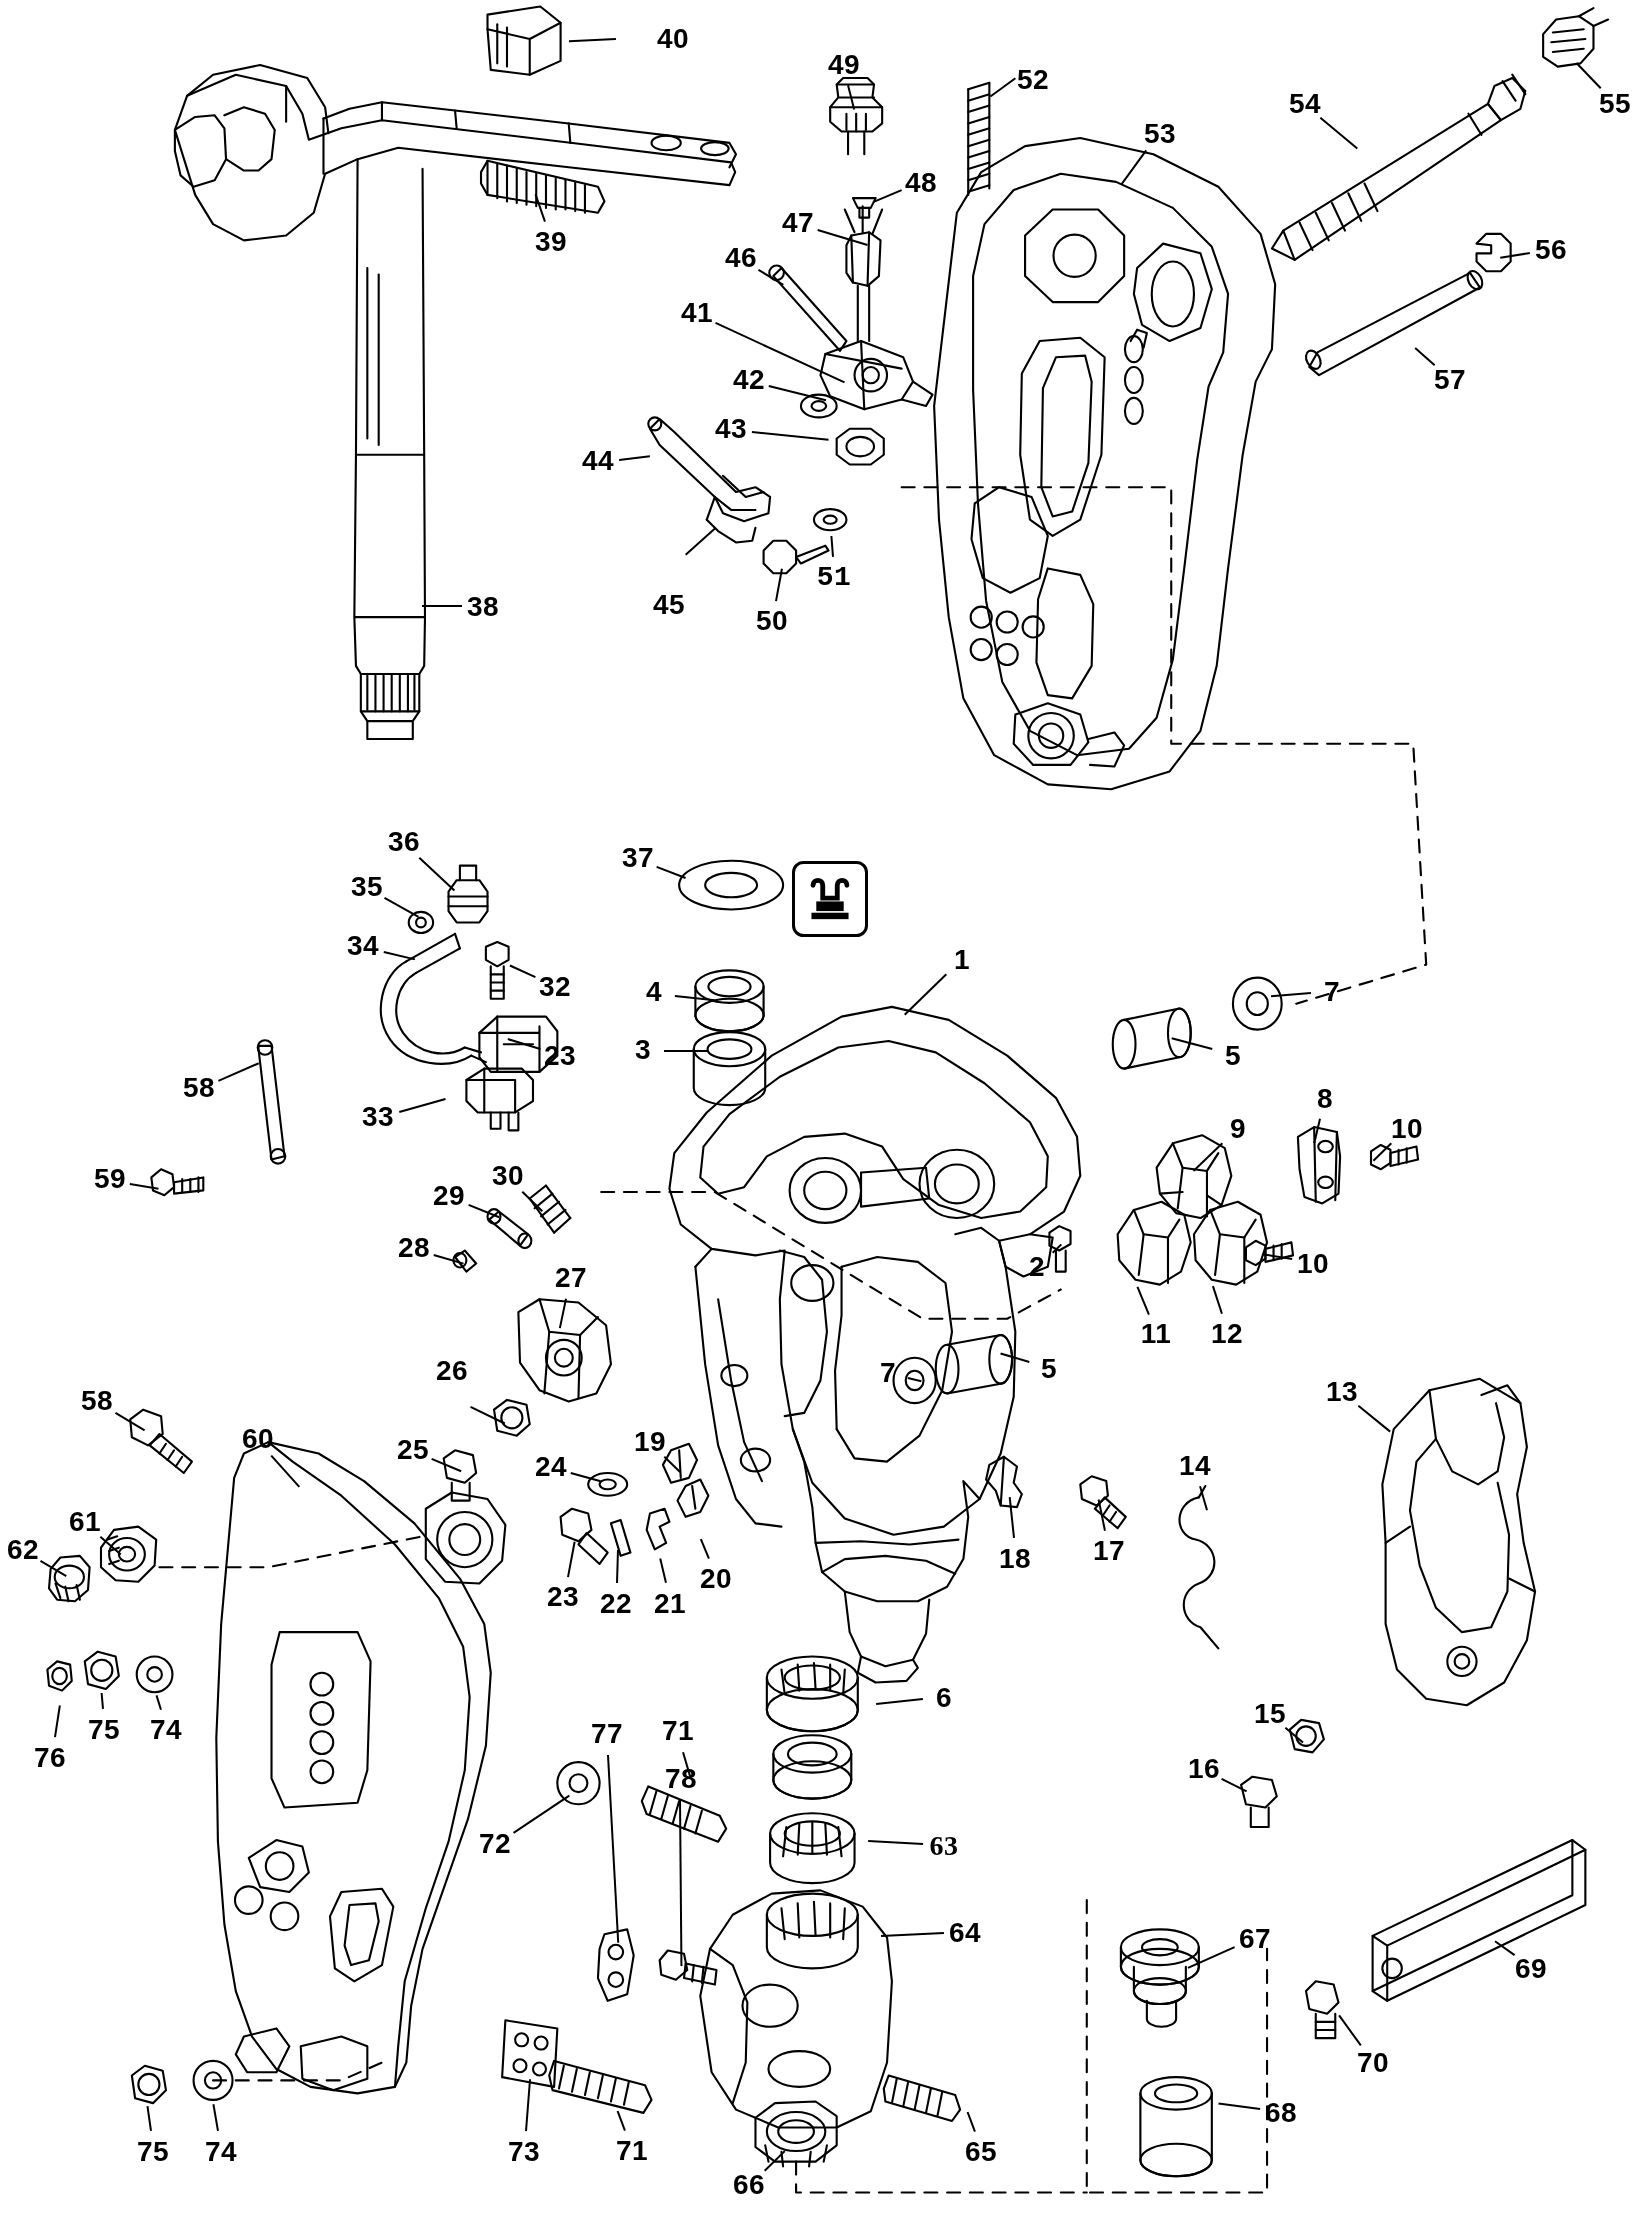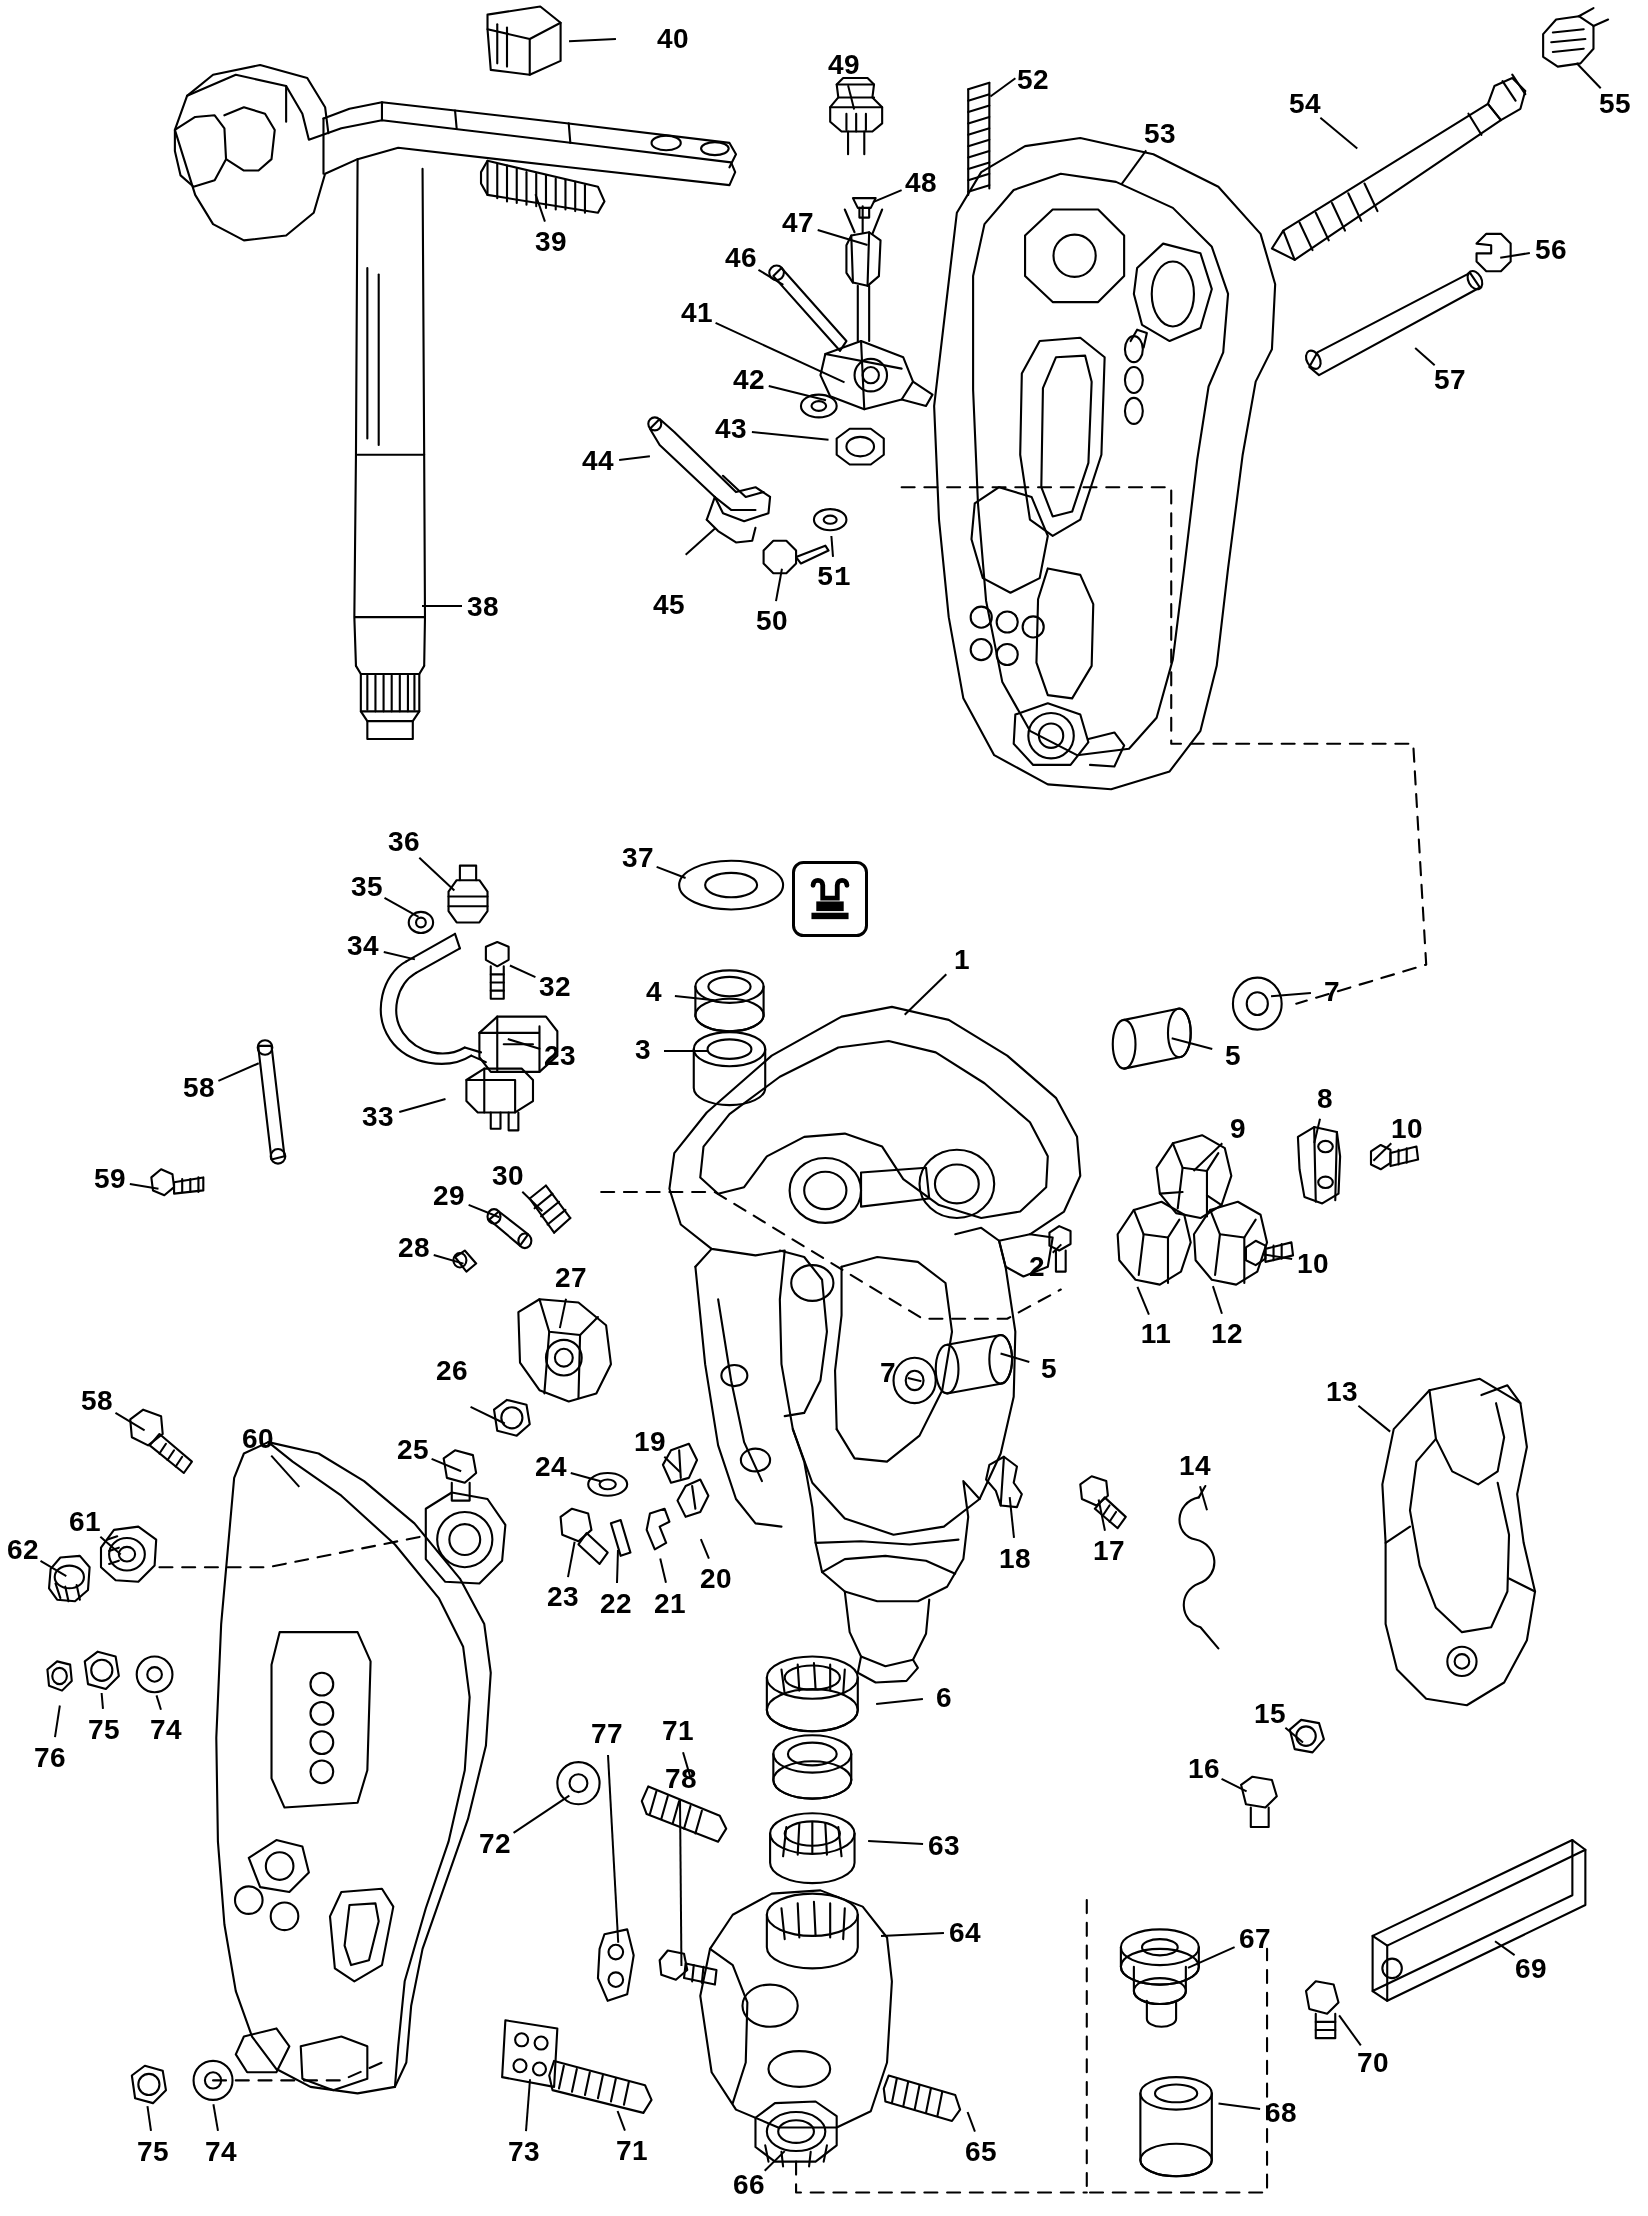--- a/index.html
+++ b/index.html
@@ -820,21 +820,21 @@
       <div class="callout" style="left: 97px; top: 1401px;">58</div>
       <div class="leader" style="left: 130px; top: 1183px; width: 29px; transform: rotate(9.30994deg);"></div>
       <div class="callout" style="left: 110px; top: 1179px;">59</div>
       <div class="leader" style="left: 272px; top: 1455px; width: 42px; transform: rotate(48.1221deg);"></div>
       <div class="callout" style="left: 258px; top: 1439px;">60</div>
       <div class="leader" style="left: 101px; top: 1536px; width: 27px; transform: rotate(40.9144deg);"></div>
       <div class="callout" style="left: 85px; top: 1522px;">61</div>
       <div class="leader" style="left: 41px; top: 1560px; width: 30px; transform: rotate(30.6507deg);"></div>
       <div class="callout" style="left: 23px; top: 1550px;">62</div>
       <div class="leader" style="left: 923px; top: 1845px; width: 55px; transform: rotate(-176.955deg);"></div>
-      <div class="callout" style="left: 944px; top: 1846px;">63</div>
+      <div class="callout" style="left: 944px; top: 1846px; font-family: Liberation Serif, serif;">63</div>
       <div class="leader" style="left: 944px; top: 1934px; width: 63px; transform: rotate(177.221deg);"></div>
       <div class="callout" style="left: 965px; top: 1933px;">64</div>
       <div class="leader" style="left: 974px; top: 2132px; width: 20.5px; transform: rotate(-110.556deg);"></div>
       <div class="callout" style="left: 981px; top: 2152px;">65</div>
       <div class="leader" style="left: 764px; top: 2170px; width: 28px; transform: rotate(-44.326deg);"></div>
       <div class="callout" style="left: 749px; top: 2185px;">66</div>
       <div class="leader" style="left: 1235px; top: 1948px; width: 51px; transform: rotate(156.038deg);"></div>
       <div class="callout" style="left: 1255px; top: 1939px;">67</div>
       <div class="leader" style="left: 1260px; top: 2110px; width: 42px; transform: rotate(-172.6deg);"></div>
       <div class="callout" style="left: 1281px; top: 2113px;">68</div>

